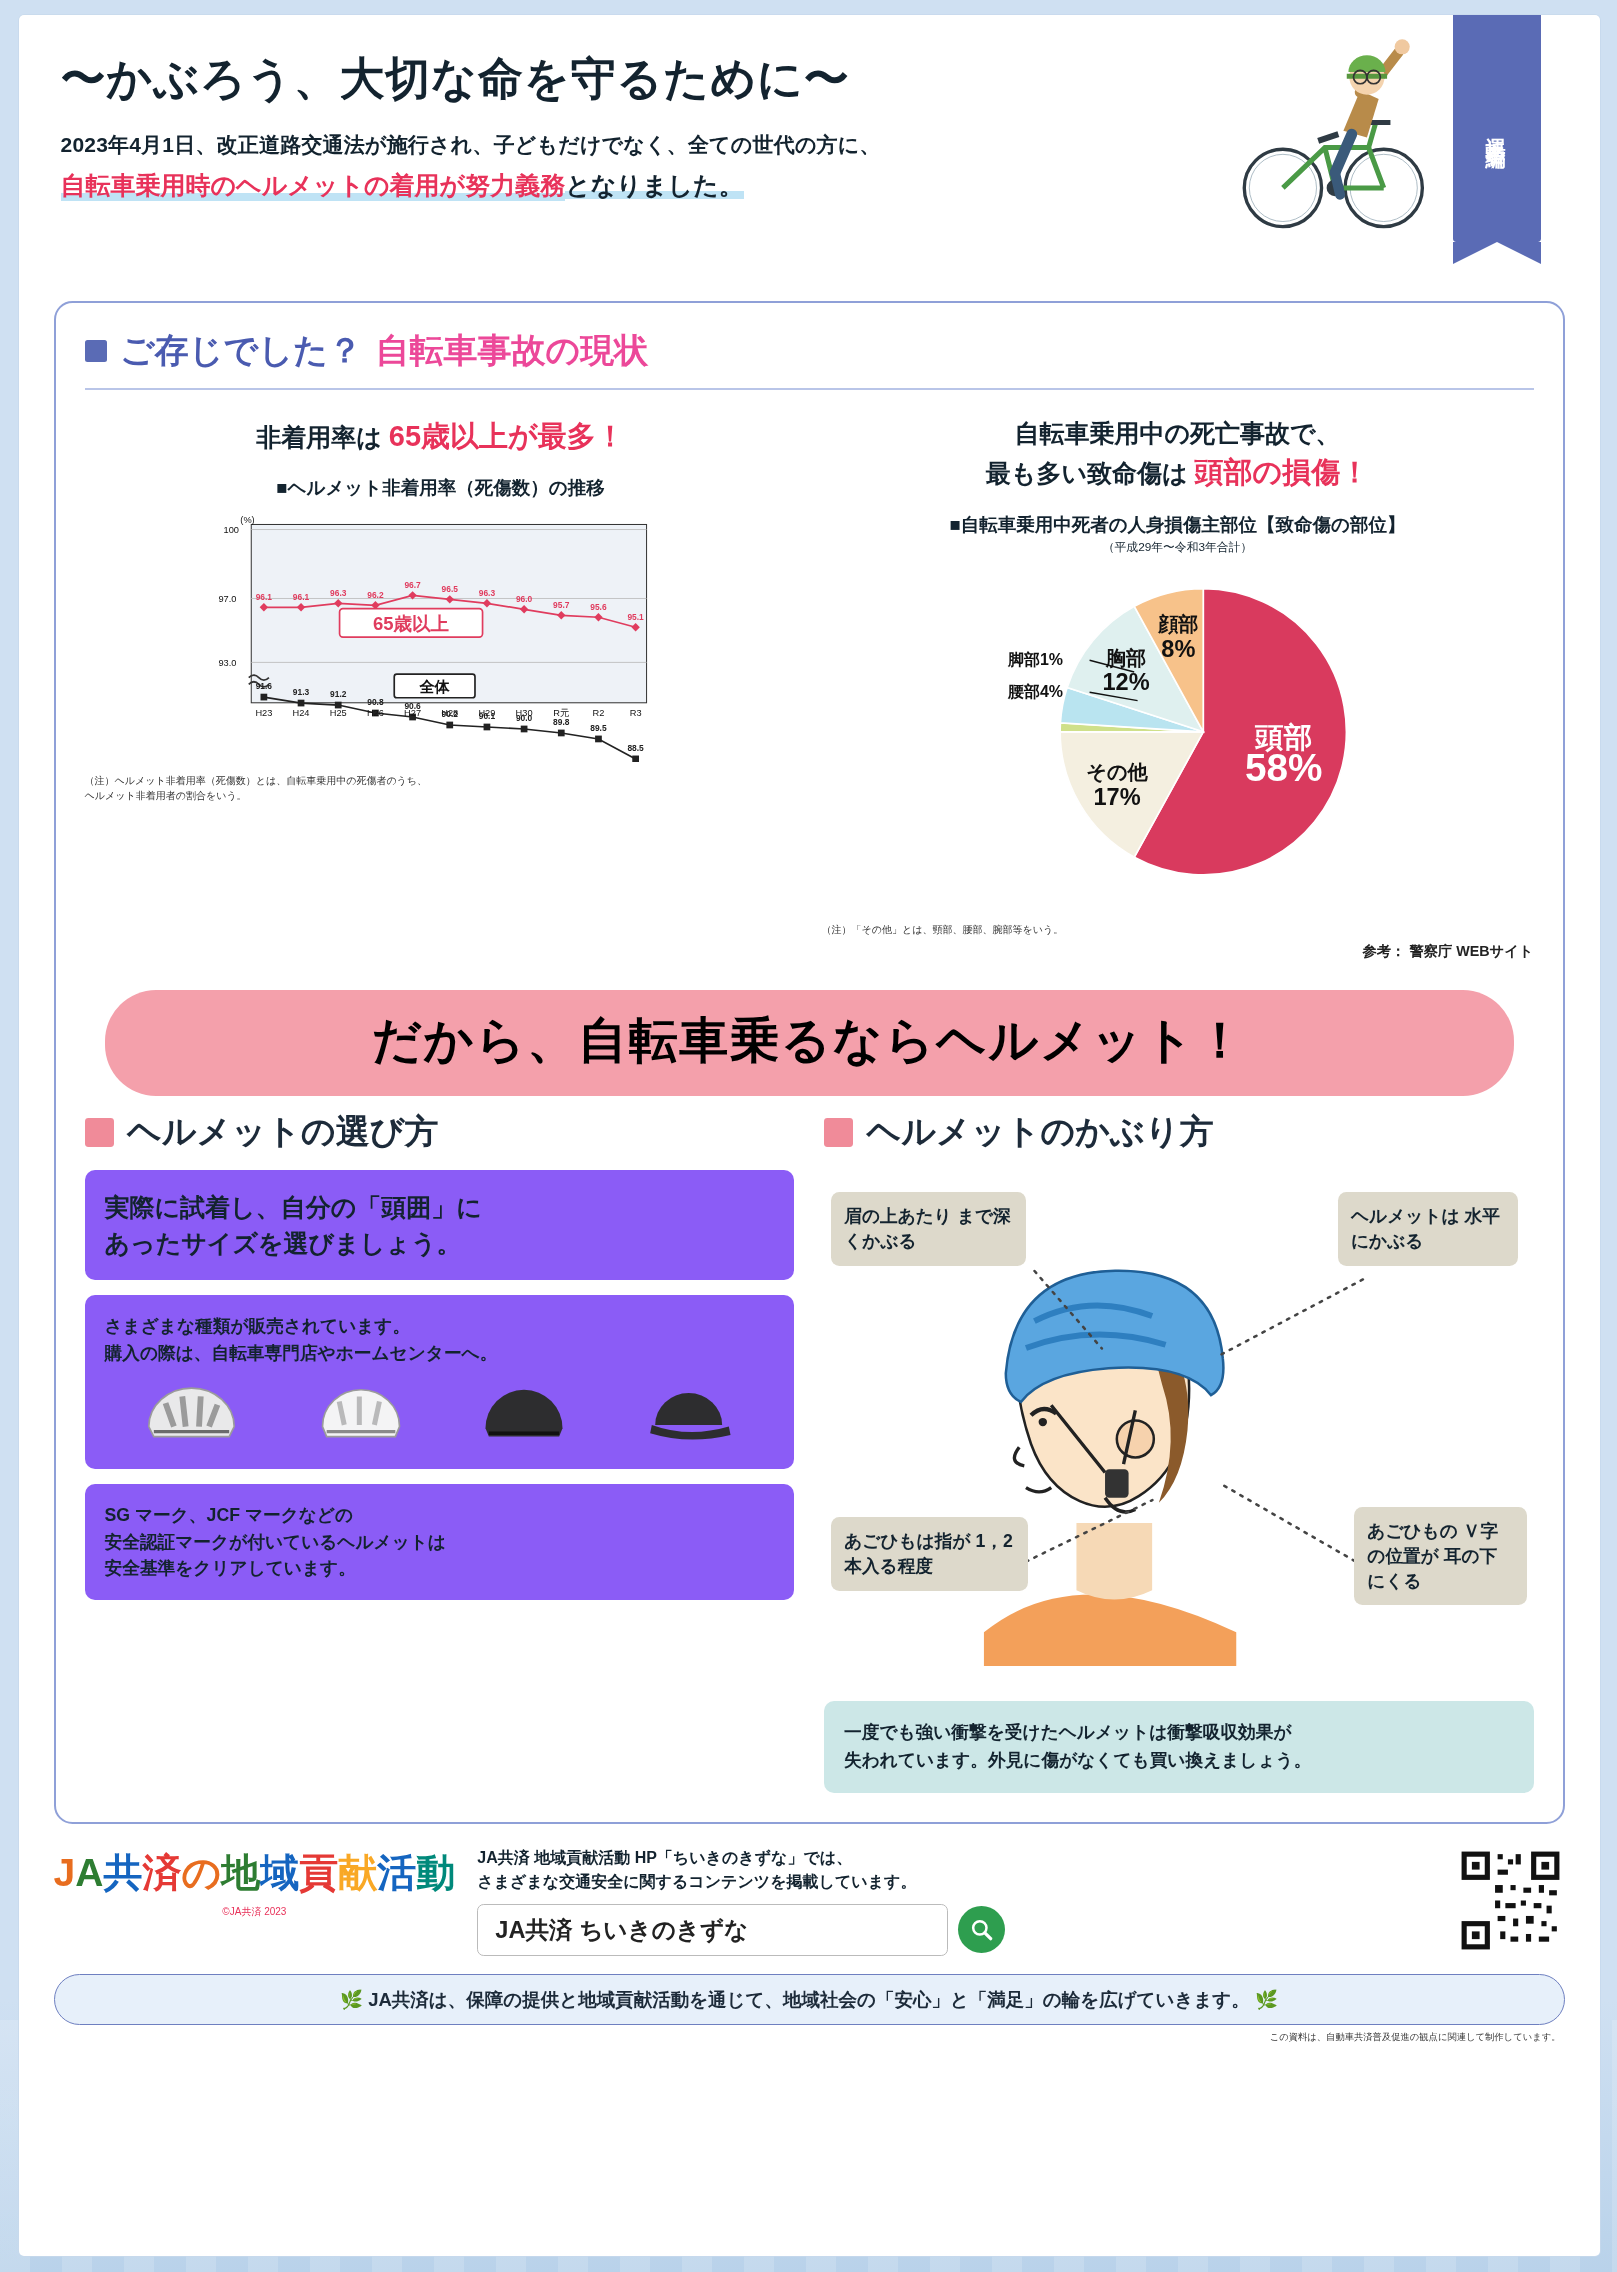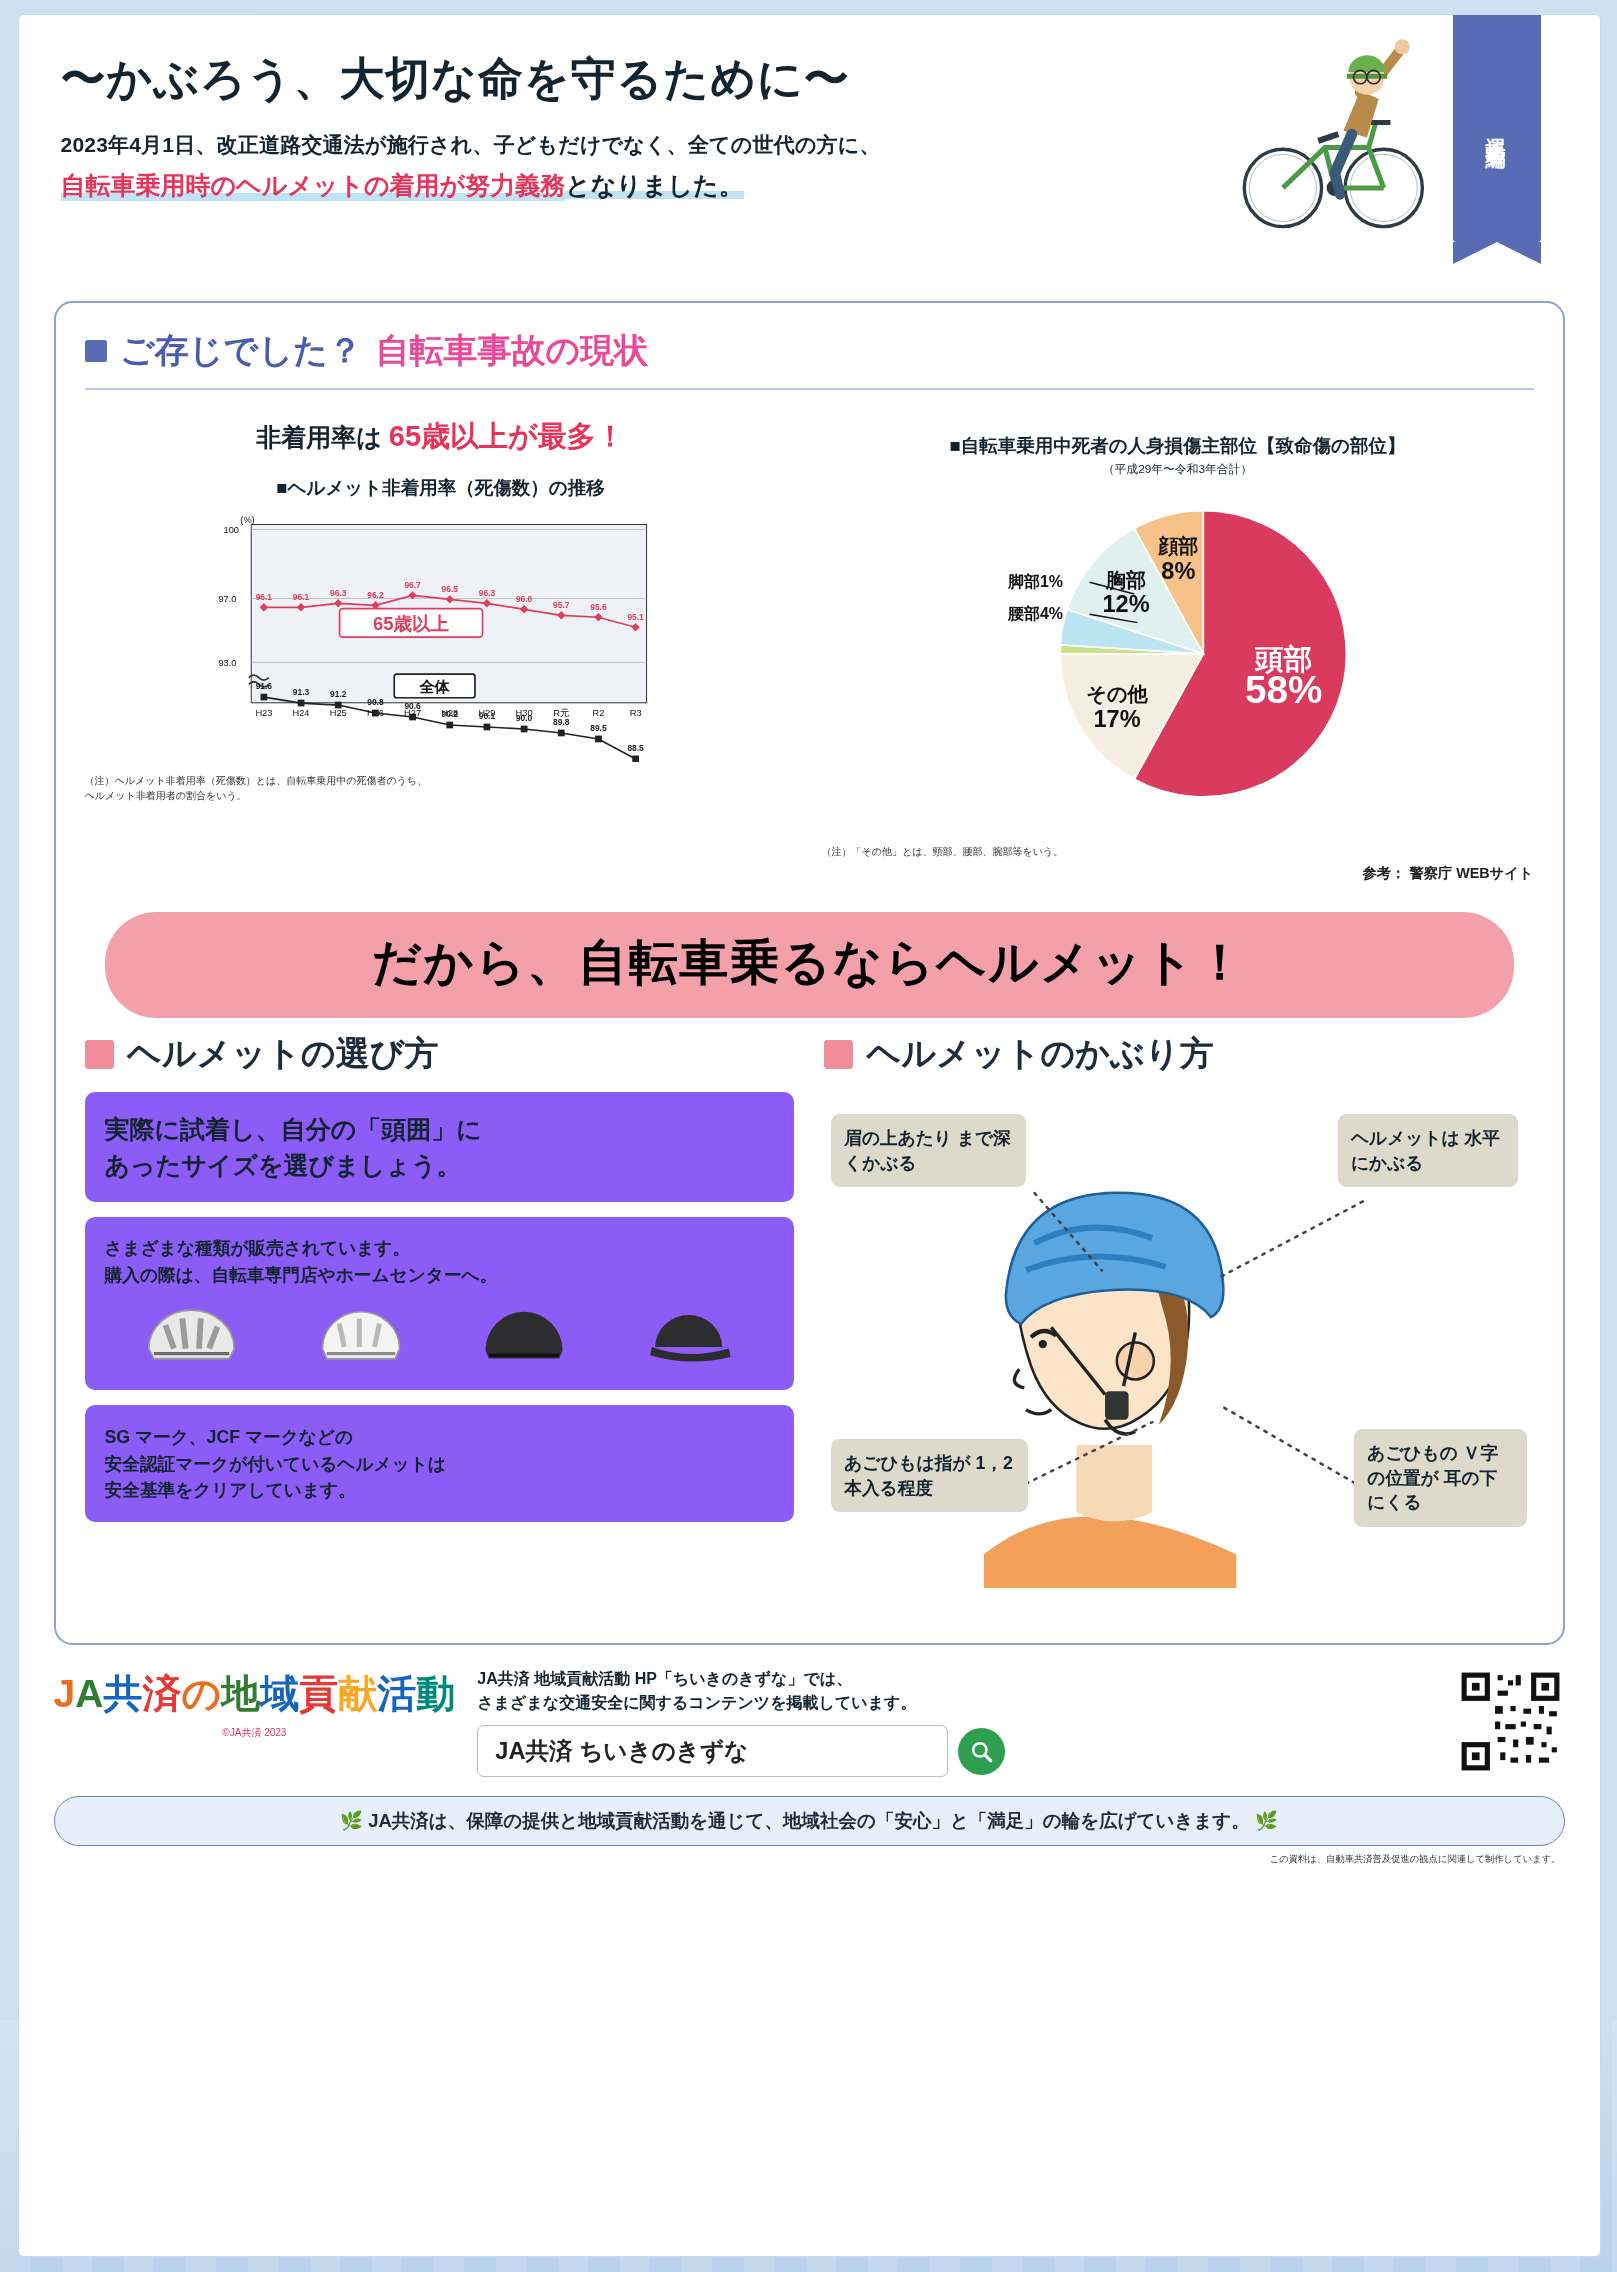--- a/index.html
+++ b/index.html
@@ -317,20 +317,27 @@
               <text x="245" y="143" font-size="22" font-weight="bold" fill="#e03c5e" text-anchor="middle">65歳以上</text>
               <rect x="225" y="196" width="96" height="28" rx="3" fill="#fff" stroke="#222" stroke-width="2"></rect>
               <text x="273" y="217" font-size="18" font-weight="bold" fill="#111" text-anchor="middle">全体</text>
             </svg>
           </div>
           <div class="note" style="white-space:pre-line">（注）ヘルメット非着用率（死傷数）とは、自転車乗用中の死傷者のうち、
 ヘルメット非着用者の割合をいう。</div>
         </div>
 
         <div class="col">
+          <div class="lead">
+            <div>自転車乗用中の死亡事故で、</div>
+            <div>
+              <span>最も多い致命傷は</span>
+              <span class="red">頭部の損傷！</span>
+            </div>
+          </div>
 
           <div class="chart-cap">
             <span>■自転車乗用中死者の人身損傷主部位【致命傷の部位】</span>
             <small>（平成29年〜令和3年合計）</small>
           </div>
 
           <div class="piewrap">
             <svg viewBox="0 0 620 420" width="522" height="354">
               <g id="pieGroup" transform="translate(340,205)">
                   <path d="M0 0 L1.0409497792752502e-14 -170 A170 170 0 1 1 -81.89812459729156 148.97213560745683 Z" fill="#d93a5e" stroke="#fff" stroke-width="2"></path>
@@ -452,20 +459,22 @@
 まで深くかぶる</div>
             <div class="callout" style="right:16px; top:22px; width:180px;">ヘルメットは
 水平にかぶる</div>
             <div class="callout" style="left:6.7px; top:347px; width:197px;">あごひもは指が
 1，2本入る程度</div>
             <div class="callout" style="right:6.7px; top:337px; width:173px;">あごひもの
 Ｖ字の位置が
 耳の下にくる</div>
           </div>
 
+          <div class="bluebox" style="white-space:pre-line">一度でも強い衝撃を受けたヘルメットは衝撃吸収効果が
+失われています。外見に傷がなくても買い換えましょう。</div>
         </div>
       </div>
     </div>
 
     <div class="footer">
       <div>
         <div class="logo">
           <span class="j">J</span><span class="a">A</span><span class="k">共</span><span class="o">済</span><span class="j">の</span><span class="a">地</span><span class="k">域</span><span class="o">貢</span><span class="g">献</span><span class="b">活</span><span class="d">動</span>
         </div>
         <div class="logo-sub">©JA共済 2023</div>

